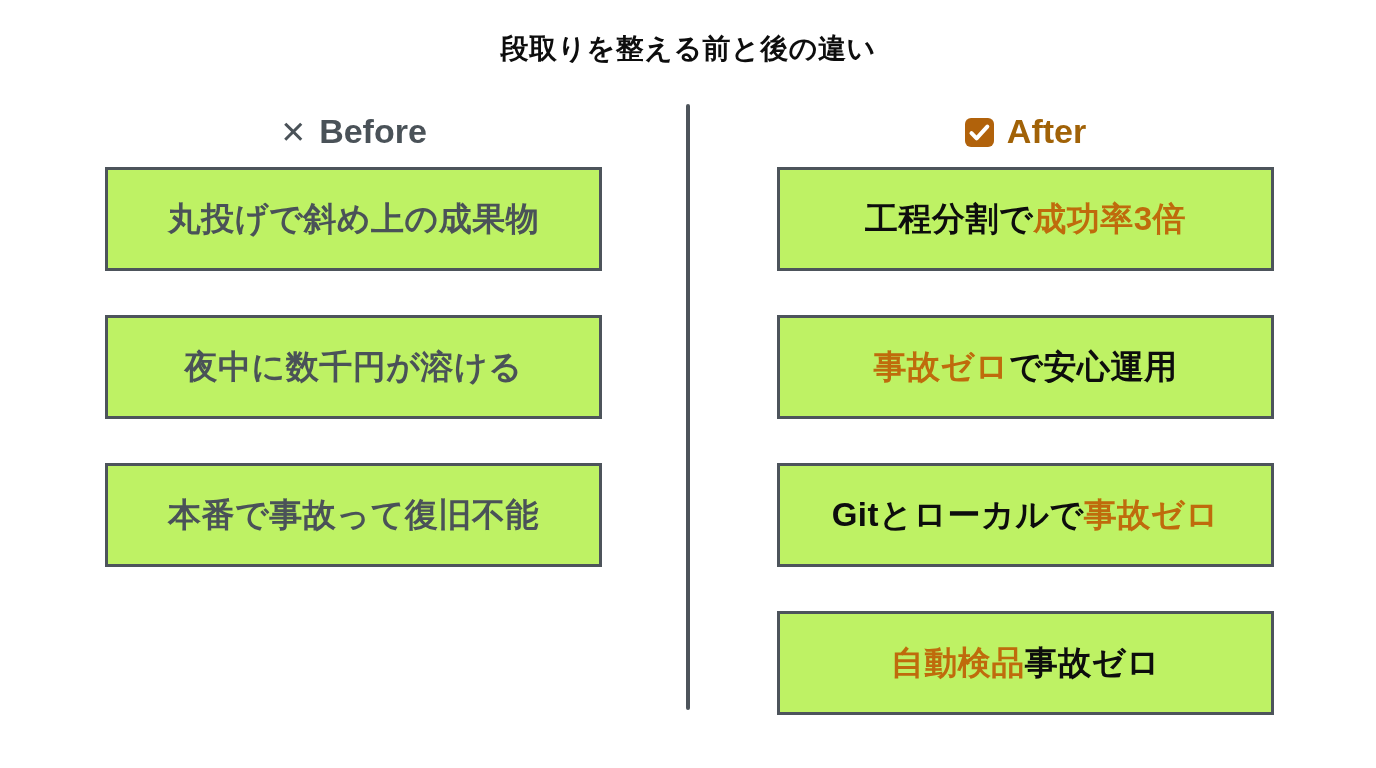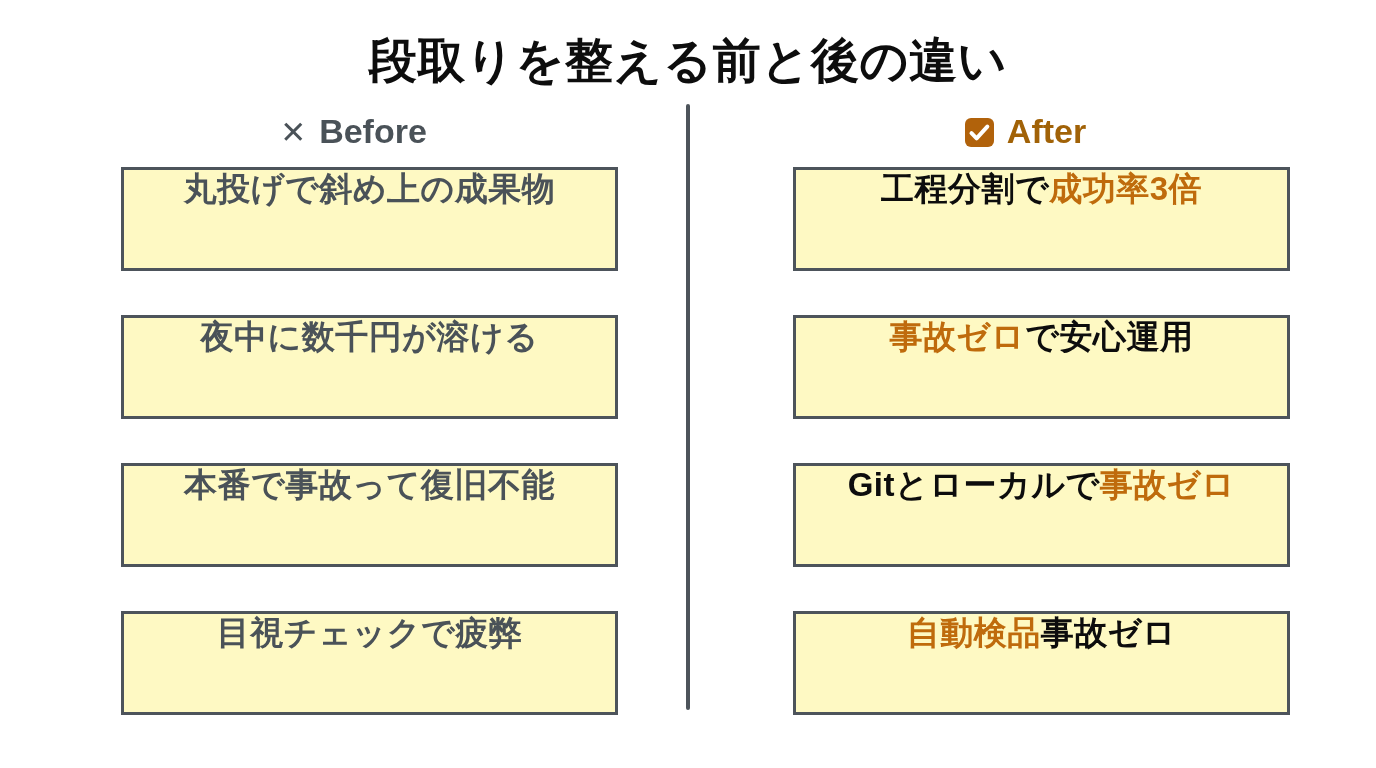--- a/index.html
+++ b/index.html
@@ -22,21 +22,21 @@
     box-sizing: border-box;
   }
 
   
   .slide-title {
     position: absolute;
     top: 32px;
     left: 0;
     width: 1376px;
     text-align: center;
-    font-size: 48px;
+    font-size: 28px;
     font-weight: bold;
     color: #0d0d0d;
     letter-spacing: 0.5px;
     line-height: 1.2;
   }
 
   
   .divider {
     position: absolute;
     left: 686px;
@@ -96,27 +96,26 @@
 
   
   .items {
     margin-top: 5px;
   }
   .item-box {
     box-sizing: border-box;
     width: 497px;
     height: 104px;
     border: 3px solid #4d545b;
-    background: #fef9c3;
+    background: #bef264;
     display: flex;
-    align-items: flex-start;
+    align-items: center;
     justify-content: center;
     margin-bottom: 44px;
     padding: 0 10px;
-    margin-left: 16px;
   }
   .item-box:last-child { margin-bottom: 0; }
 
   .item-text {
     font-size: 33px;
     font-weight: bold;
     line-height: 1.15;
     white-space: nowrap;
     letter-spacing: 0.5px;
   }
@@ -150,23 +149,20 @@
       </div>
 
       <div class="item-box">
         <span class="item-text item-text-before">夜中に数千円が溶ける</span>
       </div>
 
       <div class="item-box">
         <span class="item-text item-text-before">本番で事故って復旧不能</span>
       </div>
 
-      <div class="item-box">
-        <span class="item-text item-text-before">目視チェックで疲弊</span>
-      </div>
 
     </div>
   </div>
 
   <div class="column column-after">
 
     <div class="col-header col-header-after">
       <span class="check-box-icon">
         <svg viewBox="0 0 29 29" xmlns="http://www.w3.org/2000/svg">
           <path d="M6.5 15.2 L11.6 20.3 L22.3 8.6" fill="none" stroke="#ffffff" stroke-width="4" stroke-linecap="round" stroke-linejoin="round"></path>

